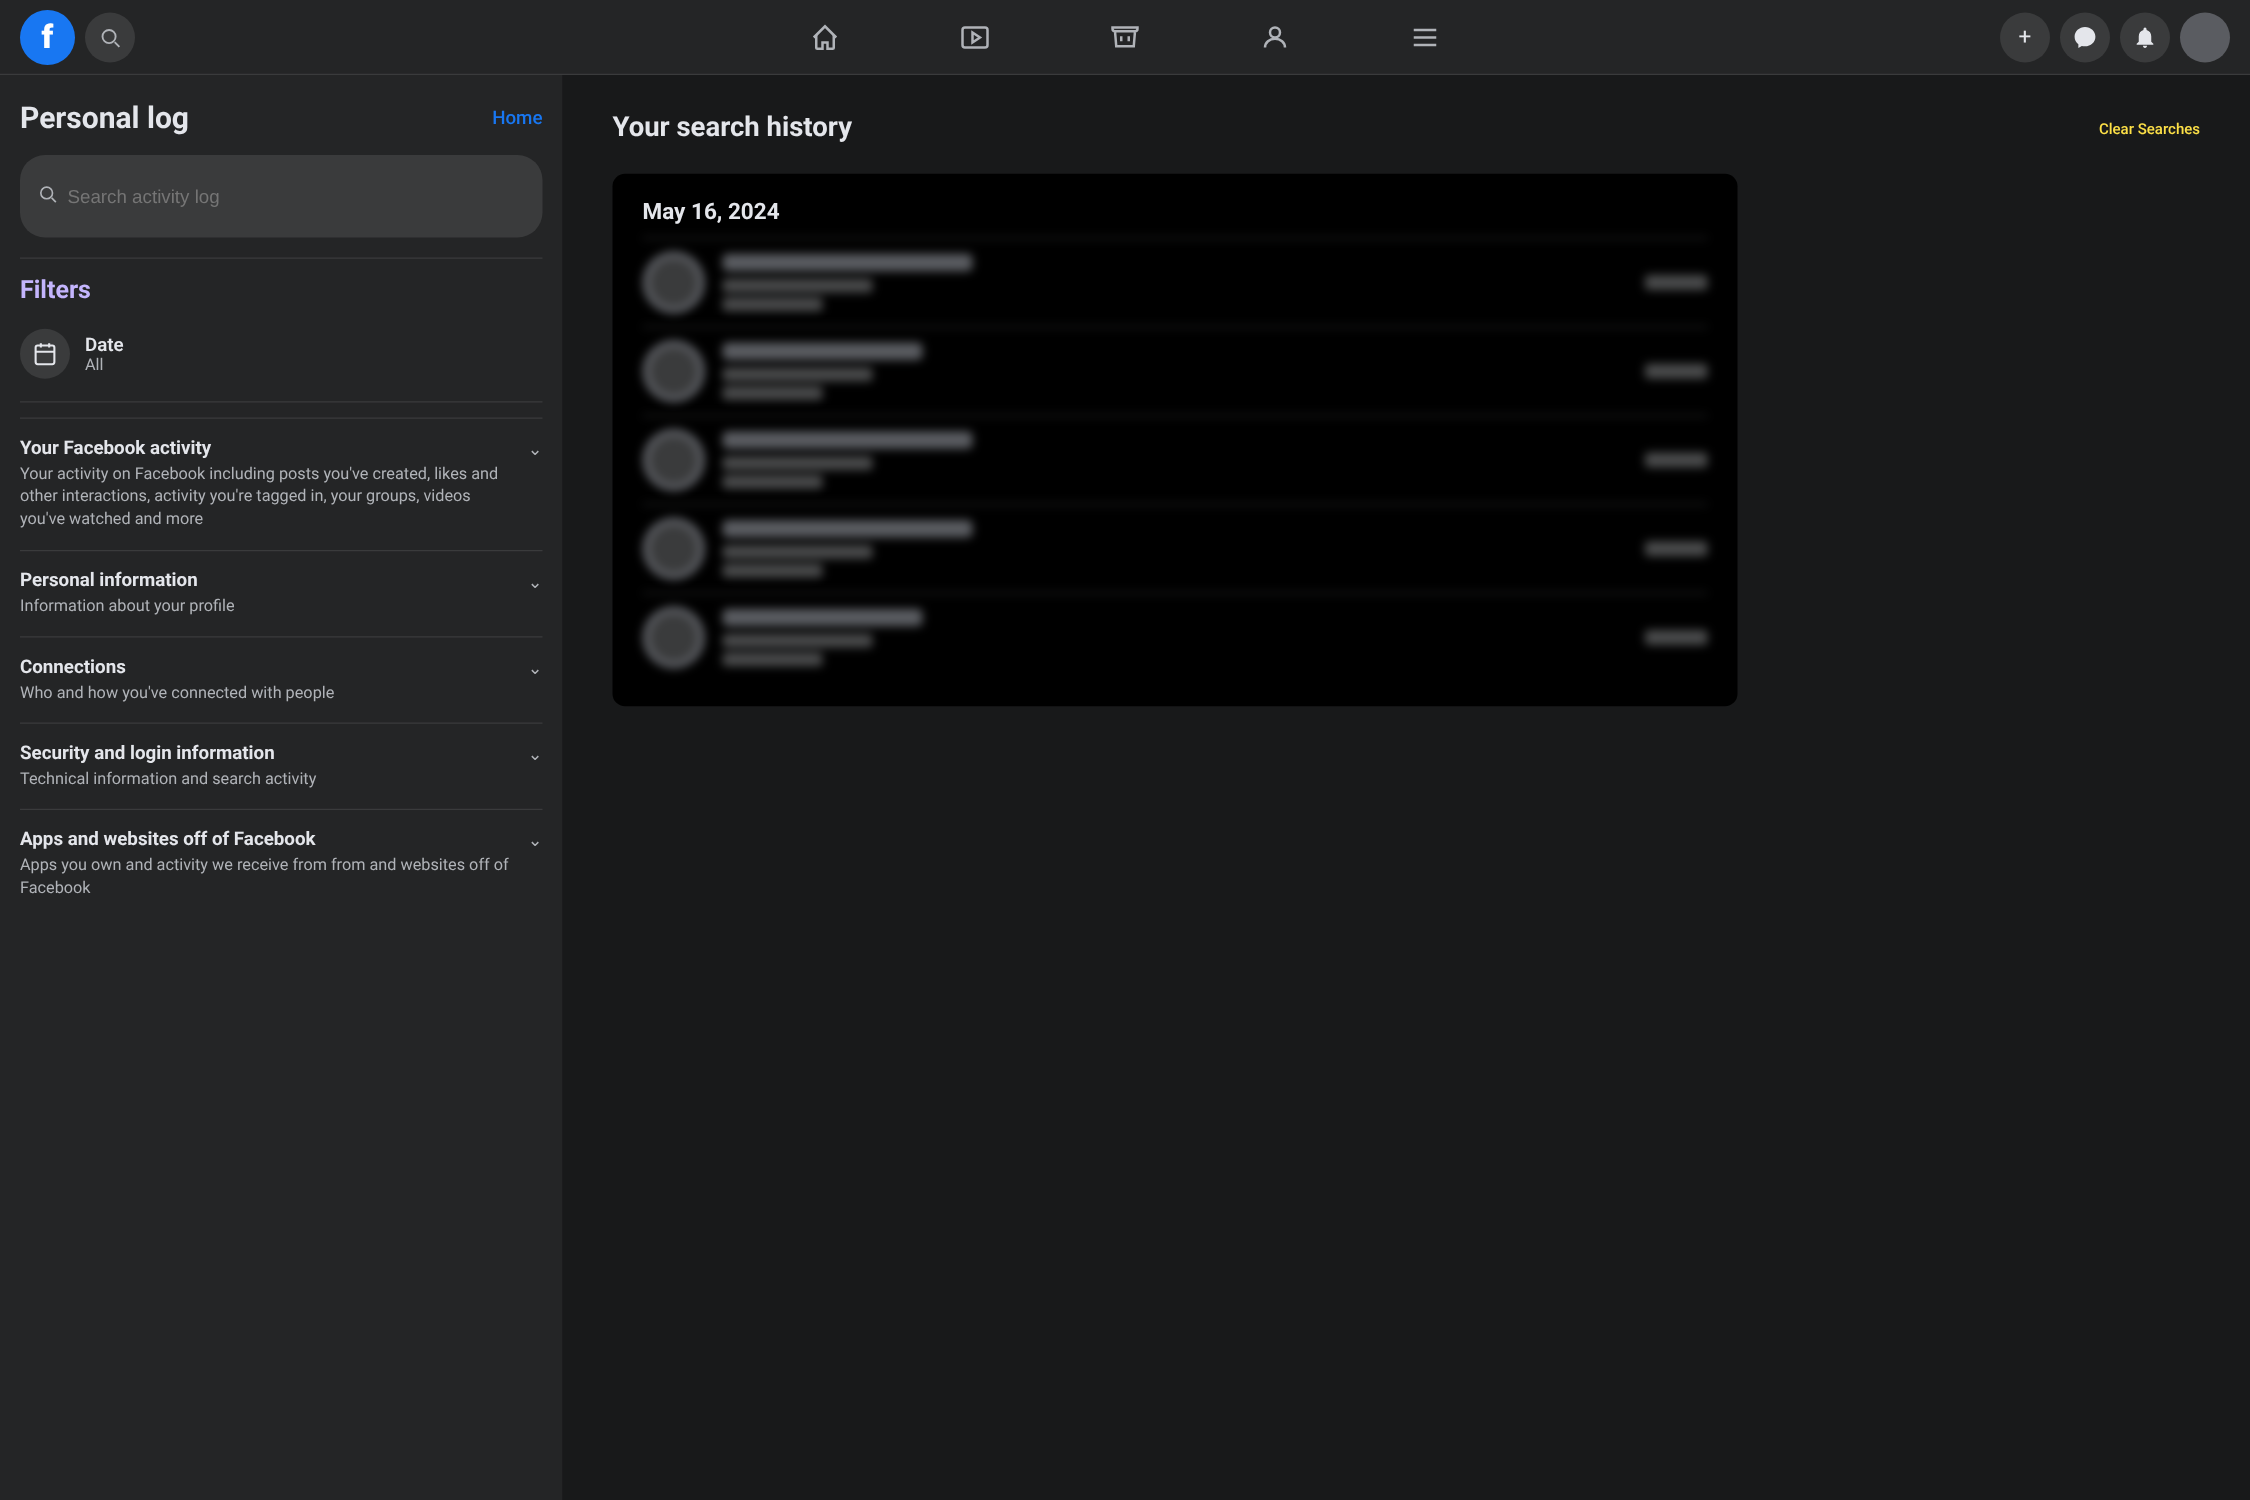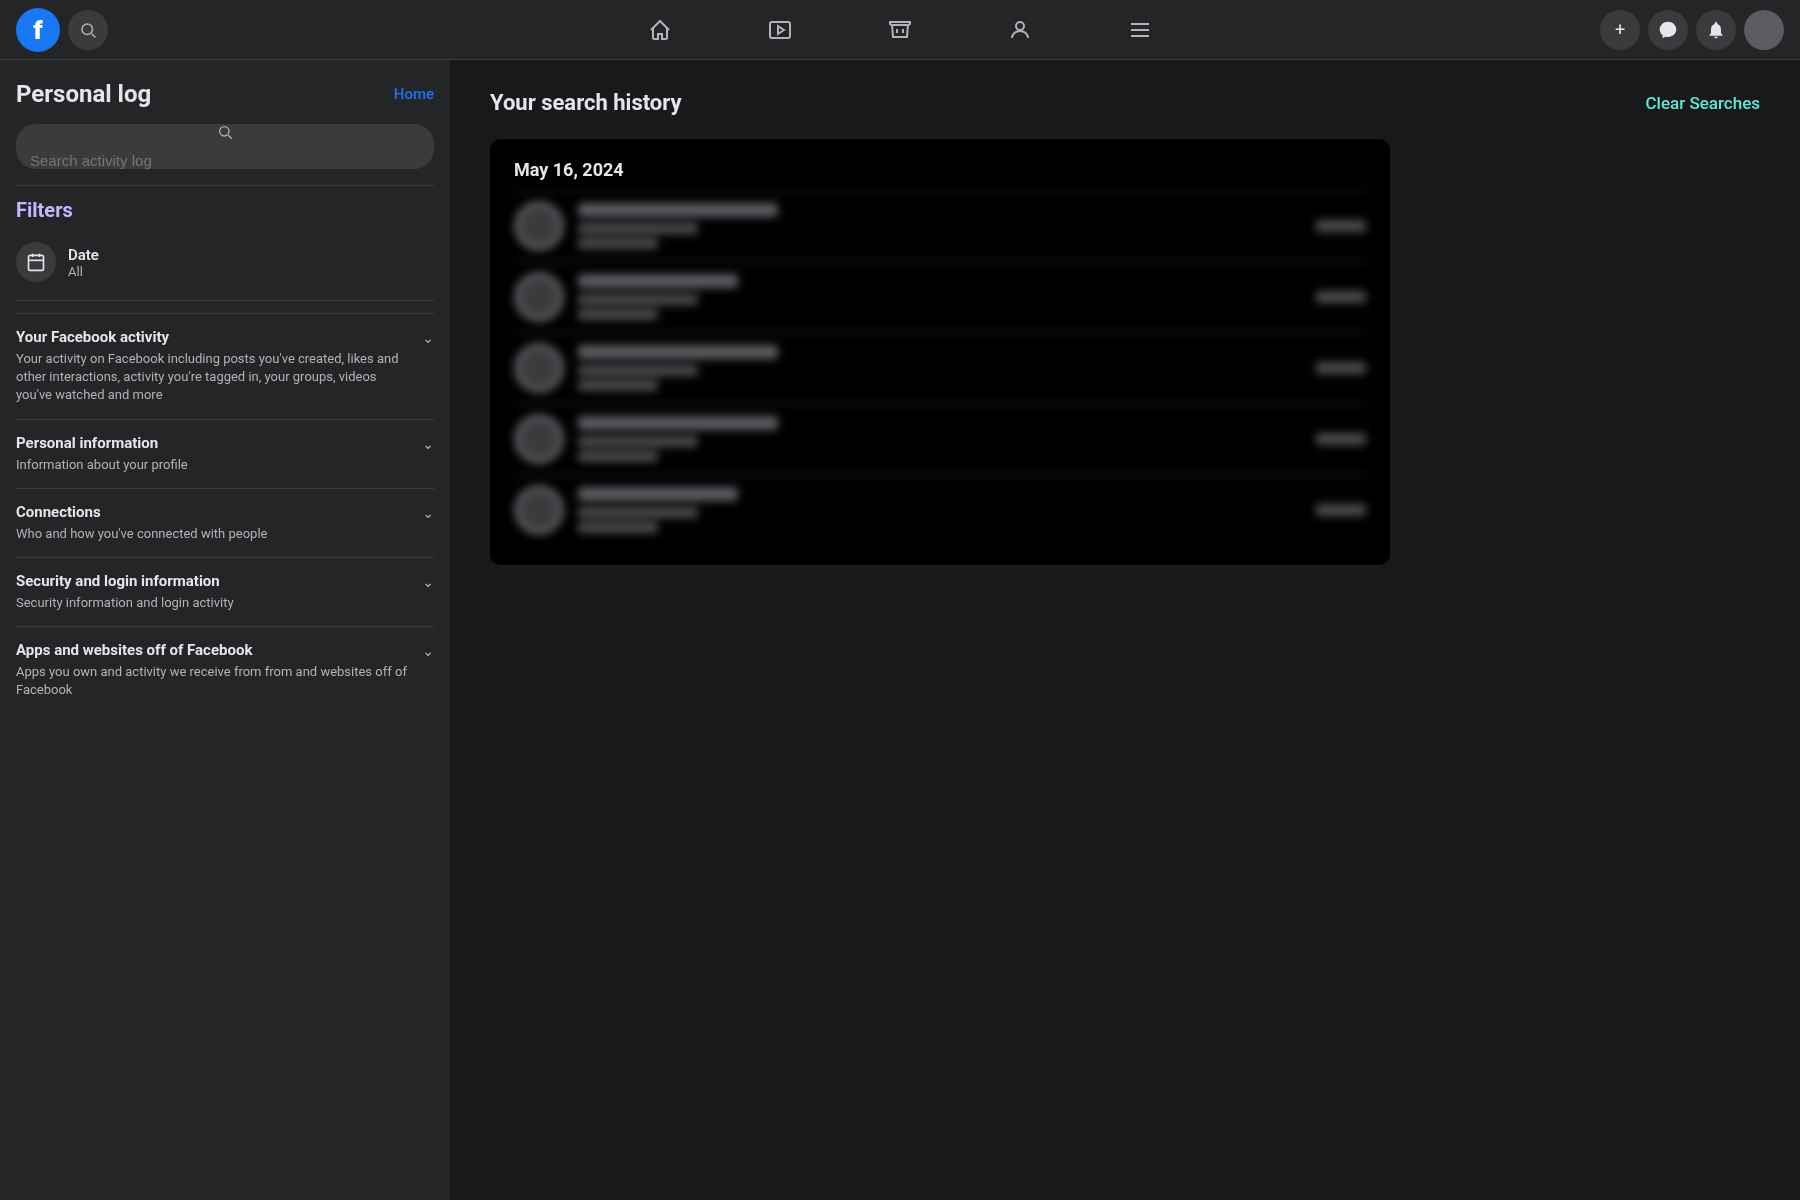--- a/index.html
+++ b/index.html
@@ -130,24 +130,23 @@
       color: #1877f2;
       font-size: 15px;
       font-weight: 500;
       cursor: pointer;
     }
     .sidebar-search-box {
       display: flex;
       align-items: center;
       background: #3a3b3c;
       border-radius: 20px;
-      padding: 0 14px;
+      padding: 23px 14px;
       gap: 8px;
       margin-bottom: 16px;
-      flex-direction: column;
     }
     .sidebar-search-box input {
       background: transparent;
       border: none;
       outline: none;
       color: #b0b3b8;
       font-size: 15px;
       width: 100%;
     }
     .sidebar-search-icon { color: #b0b3b8; font-size: 16px; }
@@ -224,22 +223,22 @@
       align-items: center;
       justify-content: space-between;
       margin-bottom: 24px;
     }
     .main-title {
       font-size: 22px;
       font-weight: 700;
       color: #e4e6eb;
     }
     .clear-searches-btn {
-      color: #5eead4;
-      font-size: 17px;
+      color: #fde047;
+      font-size: 12px;
       font-weight: 500;
       cursor: pointer;
       margin-left: 26px;
     }
 
     
     .history-card {
       background: #000000;
       border-radius: 10px;
       padding: 20px 24px;
@@ -444,21 +443,21 @@
         <div class="activity-item-content">
           <div class="activity-item-title">Connections</div>
           <div class="activity-item-desc">Who and how you've connected with people</div>
         </div>
         <span class="chevron-icon">⌄</span>
       </div>
 
       <div class="activity-item">
         <div class="activity-item-content">
           <div class="activity-item-title">Security and login information</div>
-          <div class="activity-item-desc">Security information and login activity</div>
+          <div class="activity-item-desc">Technical information and search activity</div>
         </div>
         <span class="chevron-icon">⌄</span>
       </div>
 
       <div class="activity-item">
         <div class="activity-item-content">
           <div class="activity-item-title">Apps and websites off of Facebook</div>
           <div class="activity-item-desc">Apps you own and activity we receive from from and websites off of Facebook</div>
         </div>
         <span class="chevron-icon">⌄</span>

